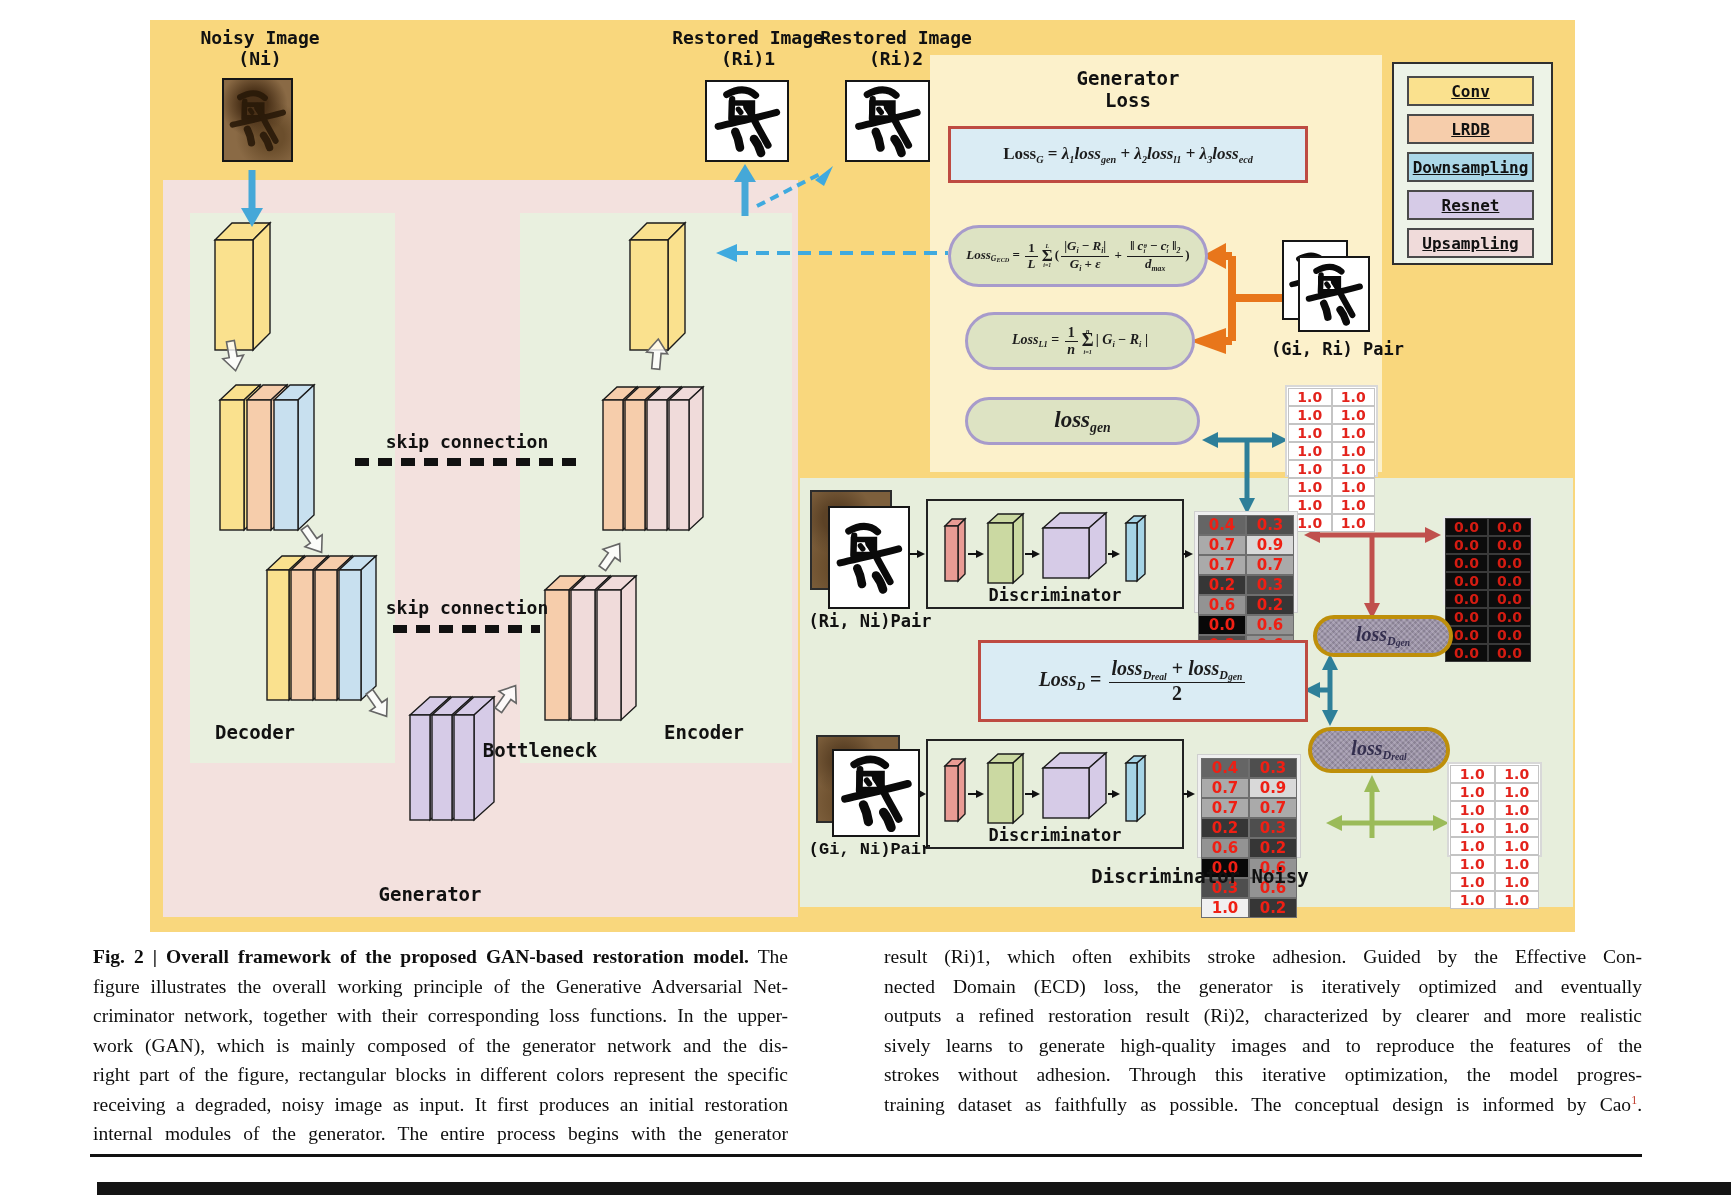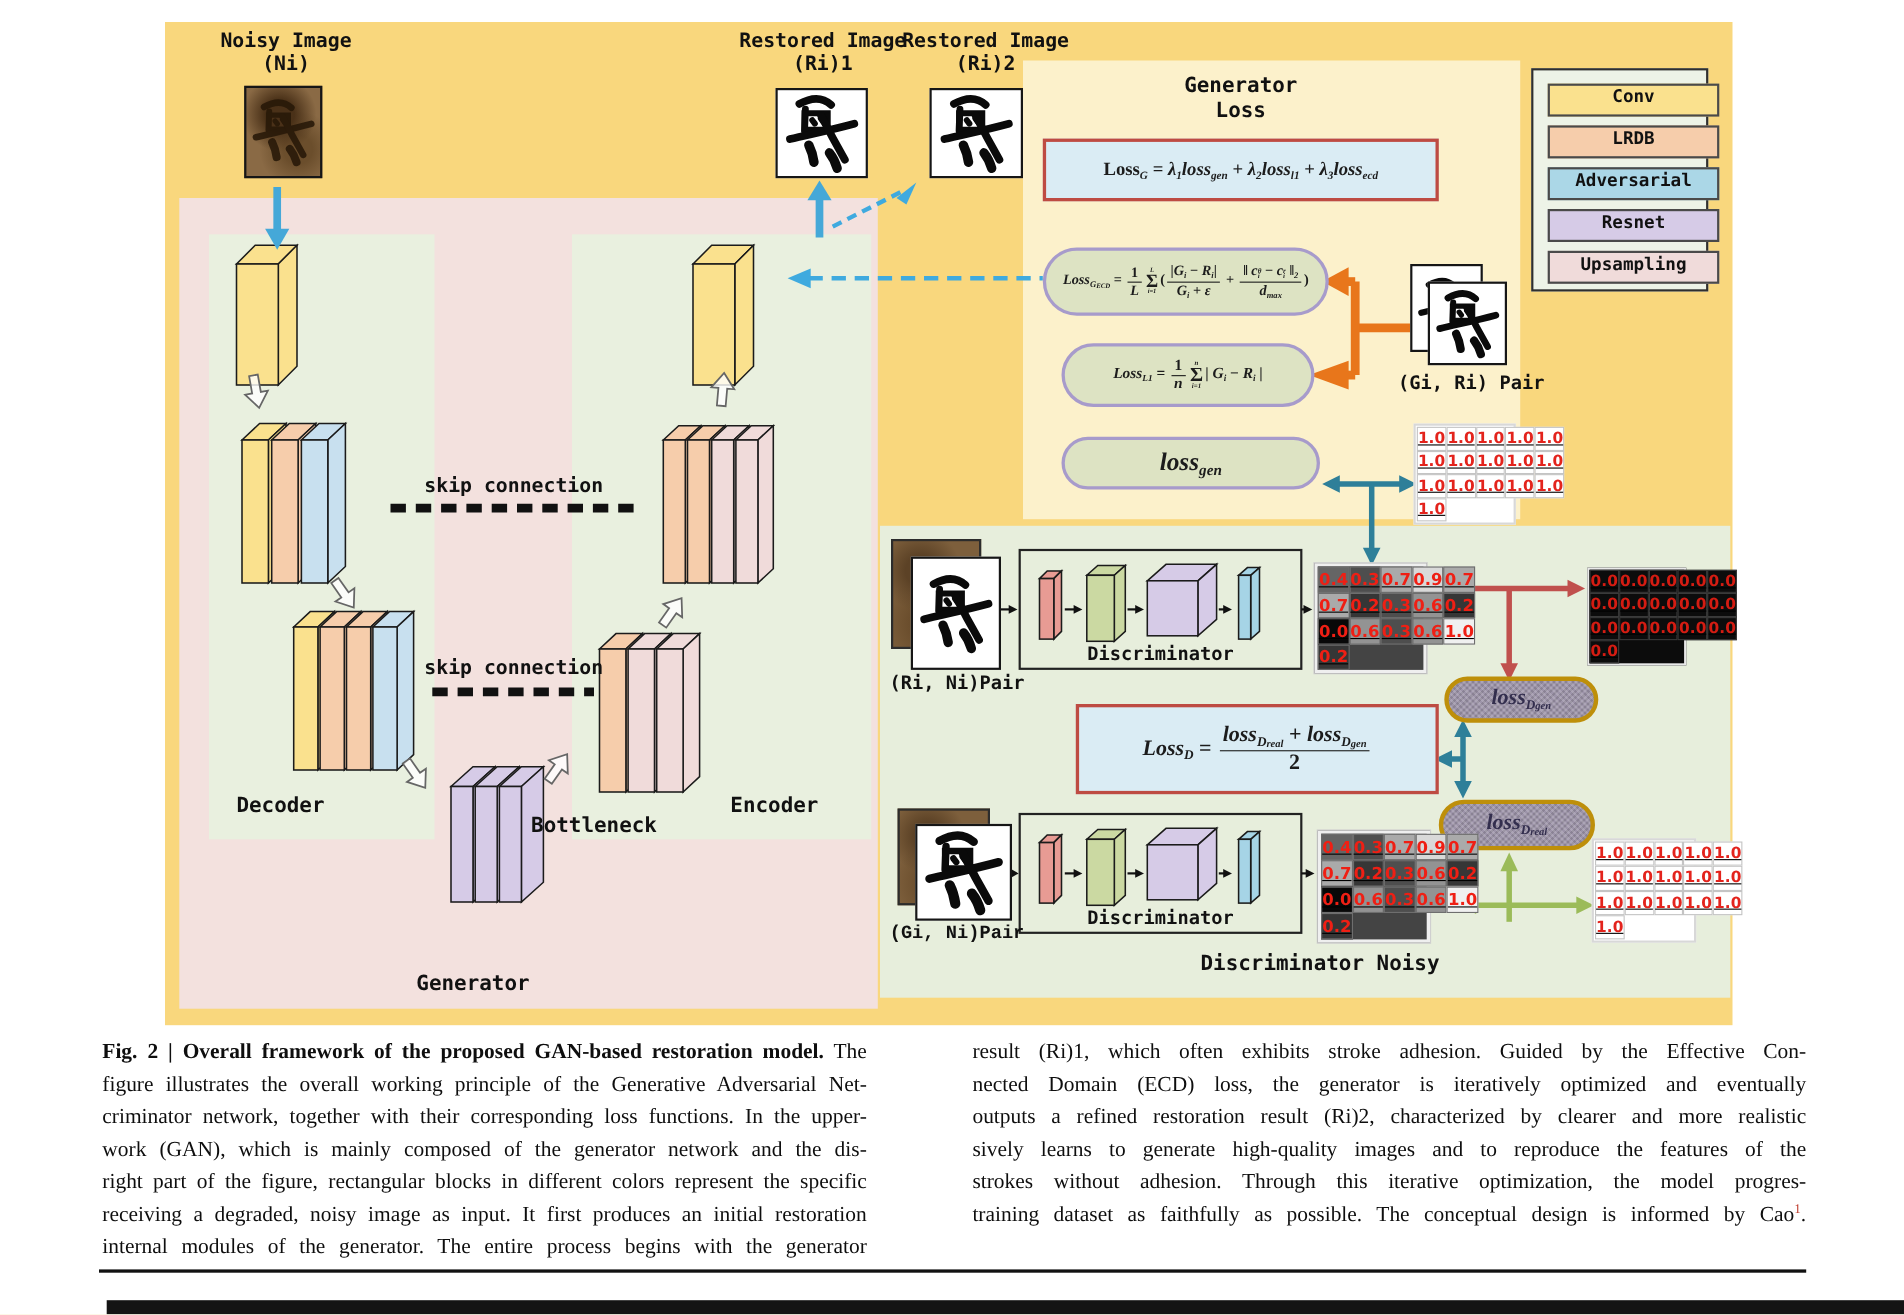--- a/index.html
+++ b/index.html
@@ -39,33 +39,33 @@
   .frac{display:inline-block;vertical-align:middle;text-align:center;line-height:1.08;margin:0 2px;}
   .frac .num{display:block;border-bottom:1.6px solid currentColor;padding:0 3px;}
   .frac .den{display:block;}
   .sum{display:inline-block;vertical-align:middle;text-align:center;line-height:.85;margin:0 2px;}
   .sum>span{display:block;}
   .sum-top,.sum-bot{font-size:.45em;font-style:italic;}
   .sum-sym{font-size:1.3em;}
   .ss{display:inline-block;vertical-align:-0.45em;line-height:.8;font-size:.5em;font-style:italic;text-align:left;}
   .ss span{display:block;}
   
-  .matrix{position:absolute;display:grid;grid-template-columns:repeat(5,1fr);box-sizing:border-box;text-decoration:underline;}
+  .matrix{position:absolute;display:grid;grid-template-columns:repeat(2,1fr);box-sizing:border-box;}
   .matrix .cell{display:flex;align-items:center;justify-content:center;font-weight:bold;
                 font-family:"DejaVu Sans", sans-serif;}
   .m-ones{background:#fff;border:2px solid #d8d8d8;padding:1px;gap:0;}
   .m-ones .cell{background:#fff;border:1px solid #c4c4c4;color:#E3231C;font-size:14px;}
   .m-gray{border:3px solid #efefef;background:#444;box-shadow:0 0 0 1px #cfcfcf;}
   .m-gray .cell{border:1px solid #6e6e6e;color:#ef1f14;font-size:15px;}
   .m-zero{border:2px solid #e9e9e9;background:#0c0c0c;}
   .m-zero .cell{background:#0c0c0c;border:1px solid #3a3a3a;color:#d41c12;font-size:14px;}
   
   .legend{position:absolute;border:2.5px solid #2f2f2f;box-sizing:border-box;background:#EDF3E7;}
-  .chip{position:absolute;left:13px;width:156px;height:30px;border:2px solid #4a4a4a;box-sizing:border-box;
-        display:flex;justify-content:center;font-weight:bold;font-size:16px;color:#111;}
+  .chip{position:absolute;left:13px;width:127px;height:30px;border:2px solid #4a4a4a;box-sizing:border-box;
+        display:flex;align-items:center;justify-content:center;font-weight:bold;font-size:16px;color:#111;text-decoration:underline;}
   
   .cap{position:absolute;font-family:"Liberation Serif", serif;font-size:19.5px;color:#0e0e0e;line-height:29.5px;}
   .cap-line{text-align:justify;text-align-last:justify;}
   .cap b{font-weight:bold;}
   .cite-sup{color:#BE3A2B;font-size:12px;vertical-align:super;line-height:0;}
 </style>
 </head>
 <body>
 
 <div id="page">
@@ -325,21 +325,21 @@
   <div class="lbl" style="left:350px;top:884px;width:160px;font-size:19px;">Generator</div>
 
   <div class="legend" style="left:1392px;top:62px;width:161px;height:203px;">
     <div class="chip" style="top: 12px; background-color: rgb(250, 225, 142);">
         <span>Conv</span>
       </div>
     <div class="chip" style="top: 50px; background-color: rgb(246, 205, 171);">
         <span>LRDB</span>
       </div>
     <div class="chip" style="top: 88px; background-color: rgb(171, 215, 231);">
-        <span>Adversarial</span>
+        <span>Downsampling</span>
       </div>
     <div class="chip" style="top: 126px; background-color: rgb(214, 203, 231);">
         <span>Resnet</span>
       </div>
     <div class="chip" style="top: 164px; background-color: rgb(240, 219, 218);">
         <span>Upsampling</span>
       </div>
   </div>
 
   <div class="lbl" style="left:1028px;top:68px;width:200px;font-size:19px;">

